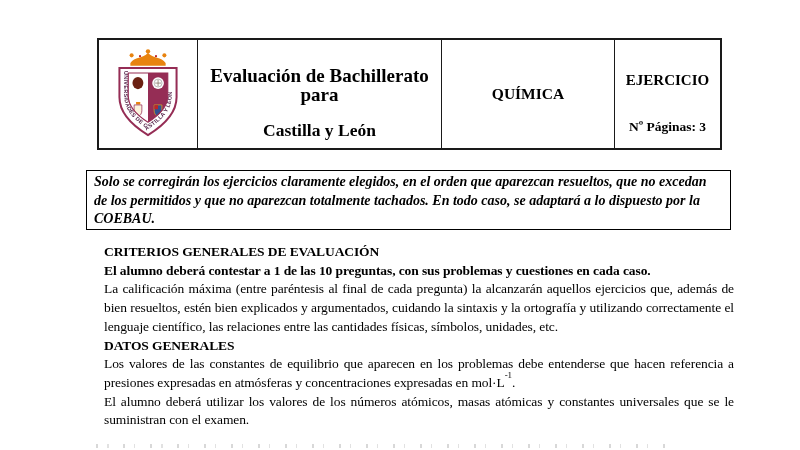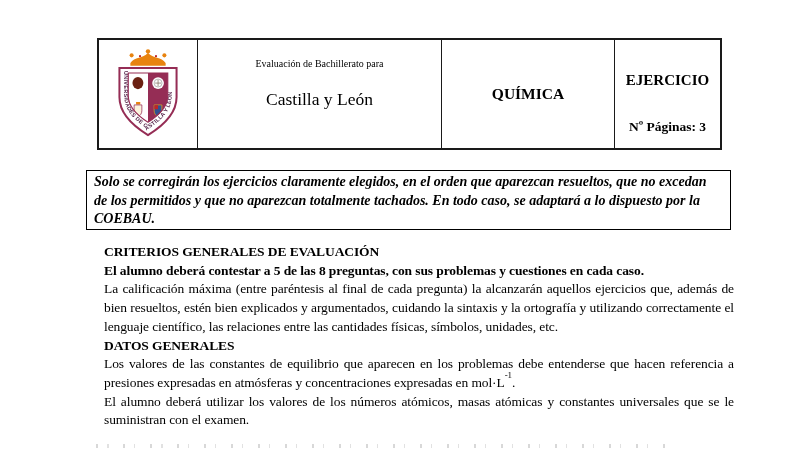--- a/index.html
+++ b/index.html
@@ -9,22 +9,22 @@
   
   .htable{position:absolute;left:97px;top:38px;width:625px;height:112px;
           border:2px solid #1a1a1a;box-sizing:border-box;display:flex;background:#fff;}
   .cell{box-sizing:border-box;border-right:1.5px solid #1a1a1a;display:flex;
         flex-direction:column;align-items:center;}
   .cell:last-child{border-right:none;}
   .c-logo{width:99px;justify-content:center;}
   .c-title{width:244px;padding-top:14px;}
   .c-subject{width:173px;justify-content:center;}
   .c-ex{flex:1;padding-top:32px;}
-  .t1{font-weight:normal;font-size:10px;line-height:19px;text-align:center;}
-  .t2{font-weight:normal;font-size:17.5px;margin-top:16px;text-align:center;}
+  .t1{font-weight:bold;font-size:19px;line-height:19px;text-align:center;margin-top:12px;}
+  .t2{font-weight:bold;font-size:17.5px;margin-top:16px;text-align:center;}
   .subject{font-weight:bold;font-size:15.5px;}
   .ex{font-weight:bold;font-size:15px;}
   .pg{font-weight:bold;font-size:13.5px;margin-top:30px;text-align:center;}
   .crest{width:84px;height:92px;display:block;}
   .rim-text{font-family:"Liberation Sans",sans-serif;font-weight:bold;font-size:6.6px;
             letter-spacing:.35px;fill:#55244a;}
 
   
   .notice{position:absolute;left:86px;top:170px;width:645px;height:60px;
           border:1px solid #000000;box-sizing:border-box;padding:2px 7px;
@@ -102,21 +102,21 @@
       <div class="pg">Nº Páginas: 3</div>
     </div>
   </div>
 
   <div class="notice">
     <span>Solo se corregirán los ejercicios claramente elegidos, en el orden que aparezcan resueltos, que no excedan de los permitidos y que no aparezcan totalmente tachados. En todo caso, se adaptará a lo dispuesto por la COEBAU.</span>
   </div>
 
   <div class="content">
     <div class="bold nowrap">CRITERIOS GENERALES DE EVALUACIÓN</div>
-    <div class="bold nowrap">El alumno deberá contestar a 5 de las 8 preguntas, con sus problemas y cuestiones en cada caso.</div>
+    <div class="bold nowrap">El alumno deberá contestar a 1 de las 10 preguntas, con sus problemas y cuestiones en cada caso.</div>
     <p>La calificación máxima (entre paréntesis al final de cada pregunta) la alcanzarán aquellos ejercicios que, además de bien resueltos, estén bien explicados y argumentados, cuidando la sintaxis y la ortografía y utilizando correctamente el lenguaje científico, las relaciones entre las cantidades físicas, símbolos, unidades, etc.</p>
     <div class="bold nowrap">DATOS GENERALES</div>
     <p><span>Los valores de las constantes de equilibrio que aparecen en los problemas debe entenderse que hacen referencia a presiones expresadas en atmósferas y concentraciones expresadas en mol·L</span><sup>-1</sup><span>.</span></p>
     <p>El alumno deberá utilizar los valores de los números atómicos, masas atómicas y constantes universales que se le suministran con el examen.</p>
   </div>
 
   <div class="clipped"></div>
 
 </div>
 

